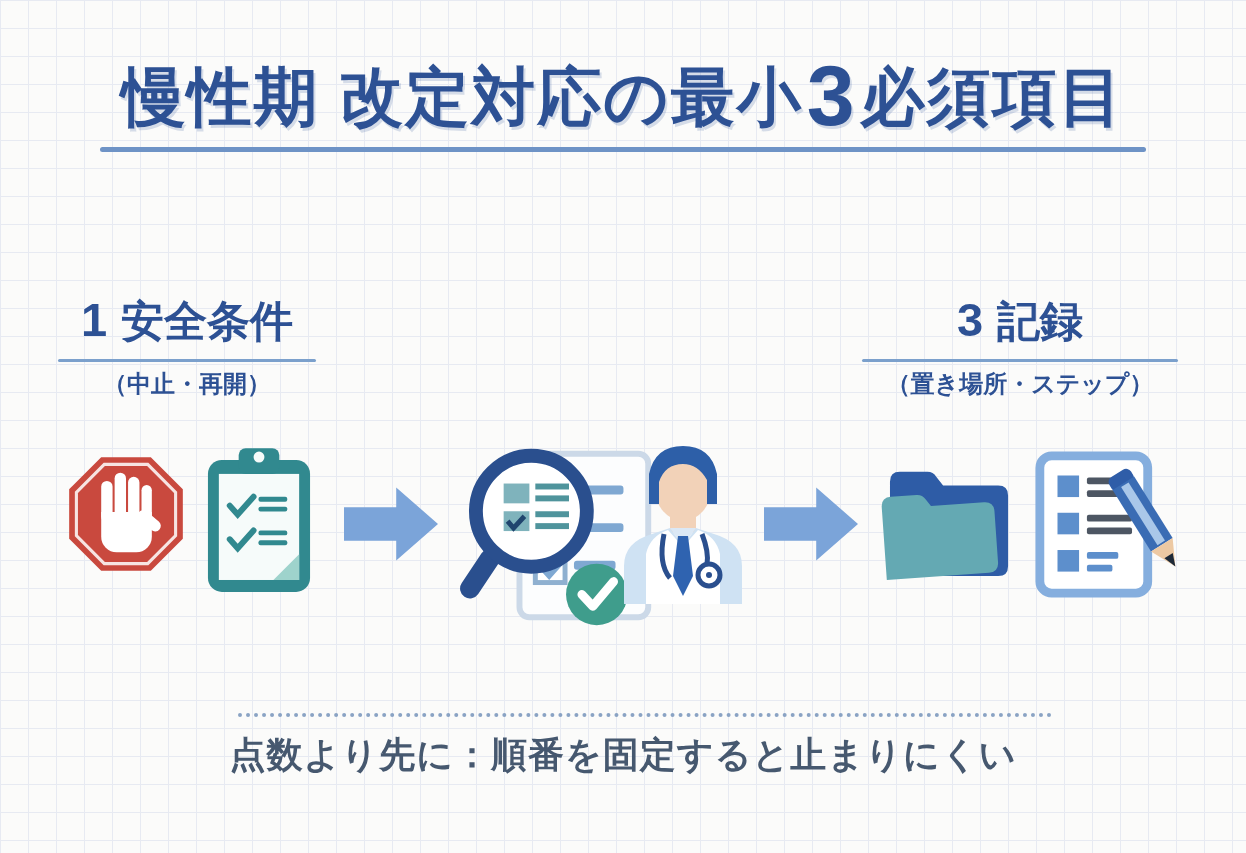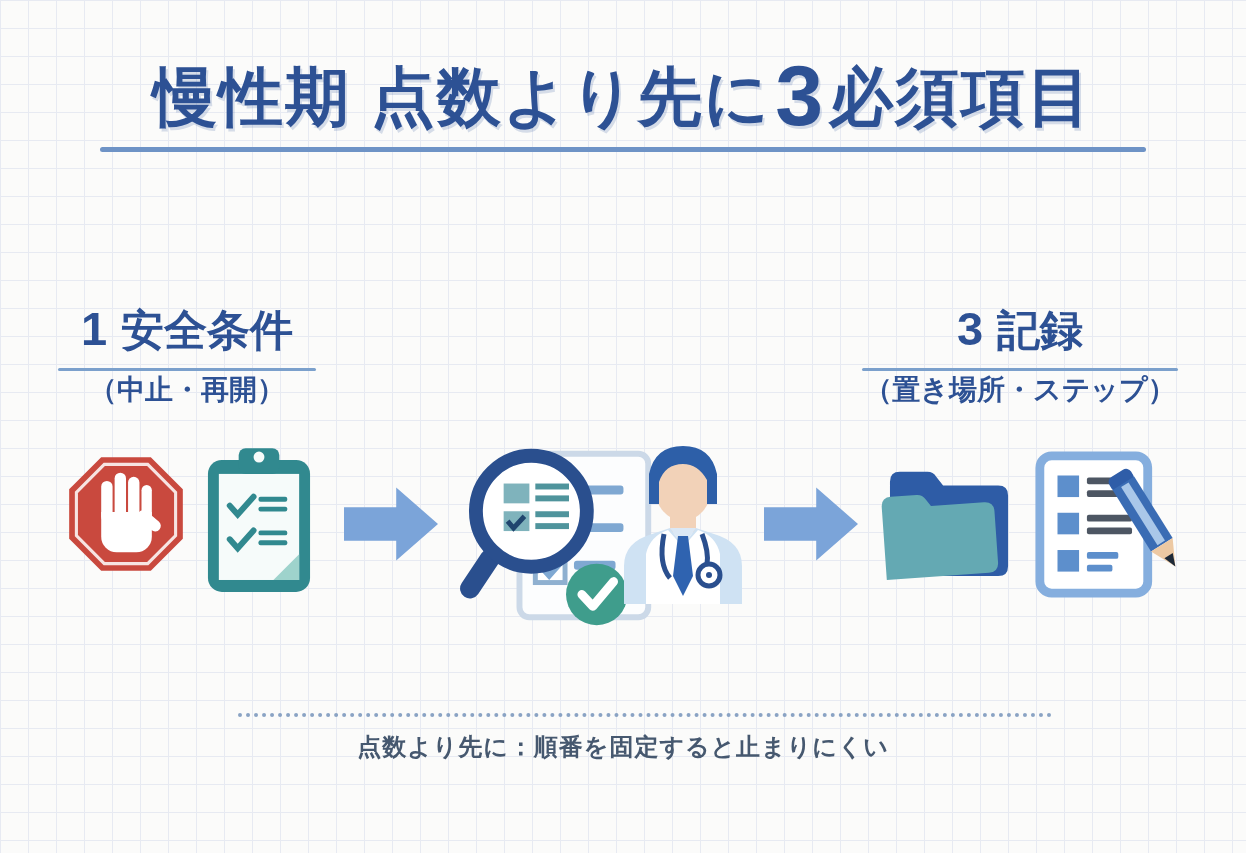--- a/index.html
+++ b/index.html
@@ -34,54 +34,54 @@
     text-align:center;color:var(--title-blue);font-weight:bold;
     text-shadow:2px 3px 0 rgba(45,81,148,0.18);
     white-space:nowrap;
   }
   .title-part{font-size:64px;letter-spacing:2px;}
   .title-number{font-size:86px;letter-spacing:2px;vertical-align:-6px;padding:0 4px;}
   .title-underline{
     position:absolute;top:147px;left:100px;width:1046px;height:5px;
     background:var(--underline-blue);border-radius:3px;
   }
-  .step{position:absolute;top:301px;text-align:center;color:var(--title-blue);}
+  .step{position:absolute;top:292px;text-align:center;color:var(--title-blue);}
   .step-1{left:58px;width:258px;}
   .step-2{left:462px;width:258px;}
   .step-3{left:862px;width:316px;}
   .step-head{font-weight:bold;font-size:43px;white-space:nowrap;}
   .step-number{font-size:47px;margin-right:14px;}
   .step-underline{height:3px;background:var(--step-underline);margin-top:8px;border-radius:2px;}
-  .step-sub{margin-top:0;font-weight:bold;font-size:28px;white-space:nowrap;}
+  .step-sub{margin-top:6px;font-weight:bold;font-size:24px;white-space:nowrap;}
   .icon{position:absolute;}
   .i-stop{left:64px;top:452px;}
   .i-clipboard{left:202px;top:444px;}
   .i-arrow-1{left:344px;top:482px;}
   .i-magnifier{left:460px;top:436px;}
   .i-doctor{left:608px;top:434px;}
   .i-arrow-2{left:764px;top:482px;}
   .i-folder{left:876px;top:460px;}
   .i-form{left:1032px;top:450px;}
   .dotted-divider{
     position:absolute;top:713px;left:238px;width:814px;height:0;
     border-top:4px dotted #8aa3c4;
   }
   .footer-note{
     position:absolute;top:731px;left:0;width:100%;text-align:center;
-    font-size:24px;font-weight:bold;color:var(--note-text);letter-spacing:1px;
+    font-size:36px;font-weight:bold;color:var(--note-text);letter-spacing:1px;
     white-space:nowrap;
   }
 </style>
 </head>
 <body>
 
 <div class="canvas">
 
   <div class="title-wrap">
-    <span class="title-part">慢性期 点数より先に</span><span class="title-number">3</span><span class="title-part">必須項目</span>
+    <span class="title-part">慢性期 改定対応の最小</span><span class="title-number">3</span><span class="title-part">必須項目</span>
   </div>
   <div class="title-underline"></div>
 
   <div class="step step-1">
     <div class="step-head">
       <span class="step-number">1</span><span>安全条件</span>
     </div>
     <div class="step-underline"></div>
     <div class="step-sub">（中止・再開）</div>
   </div>

